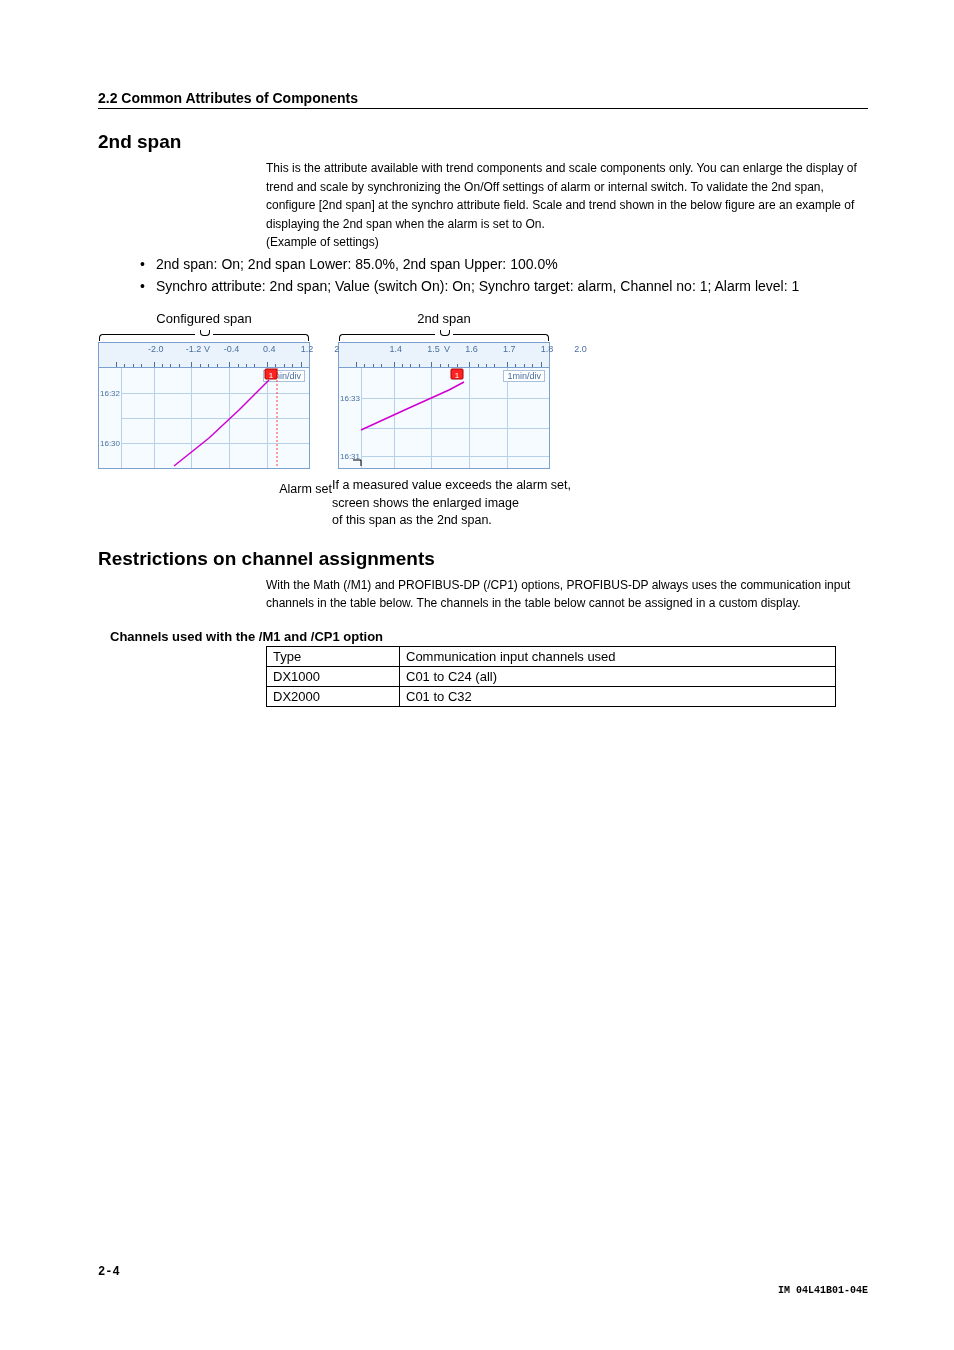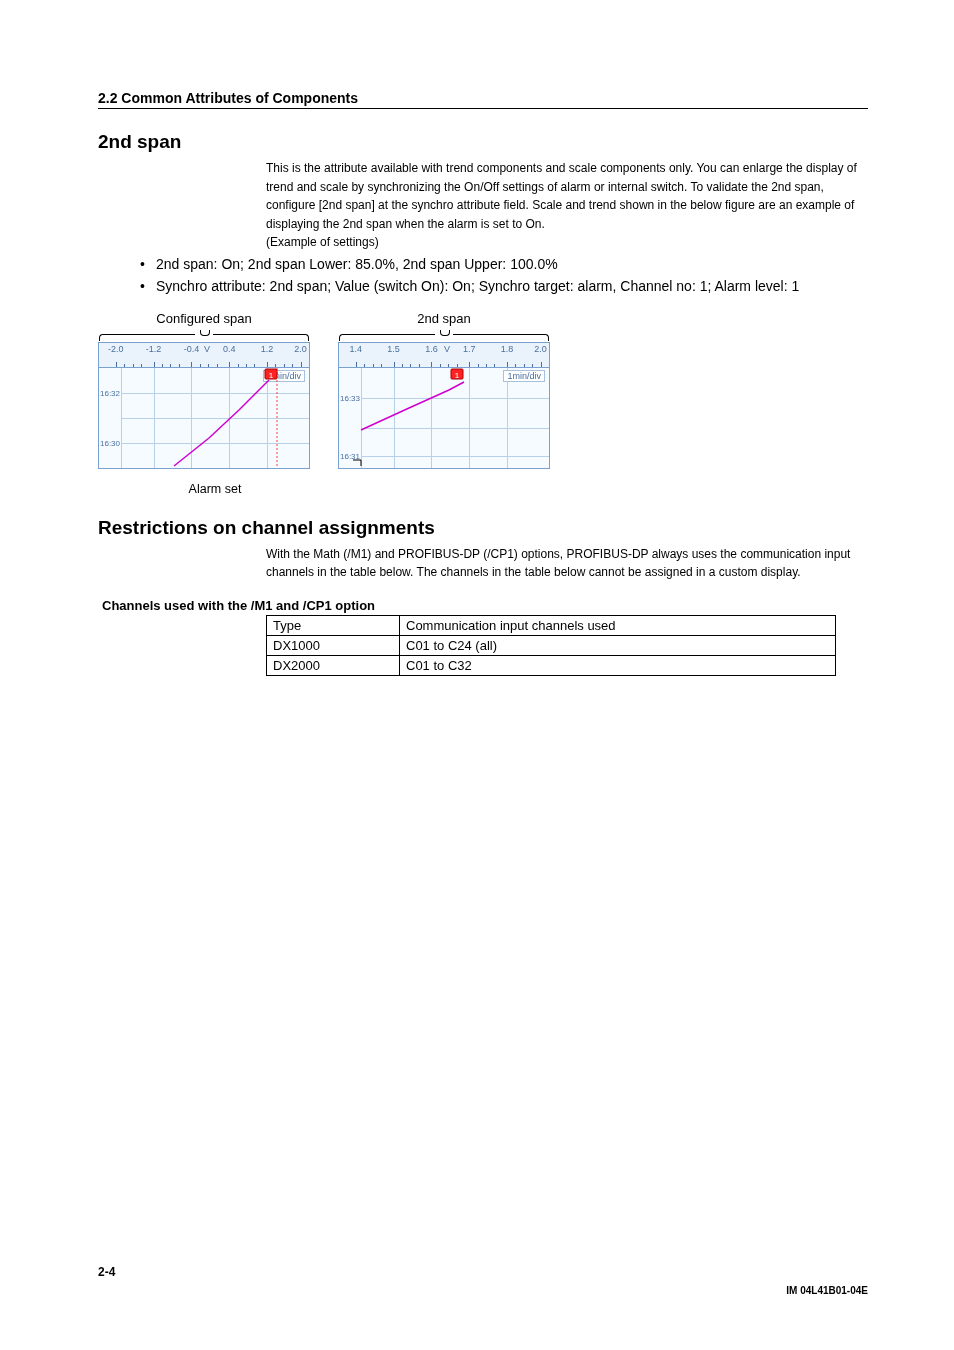--- a/index.html
+++ b/index.html
@@ -95,21 +95,21 @@
   }
   .chart-ruler {
     height: 24px;
     position: relative;
     background: #eaf3fb;
     border-bottom: 1px solid #7aa0d0;
     font-size: 9px;
     color: #4a6fa0;
   }
   .chart-ruler .tick-label {
-    position: absolute; top: 1px; transform: translateX(-50%);
+    position: absolute; top: 1px; transform: translateX(-50%); margin-left: 40px;
   }
   .chart-ruler .unit {
     position: absolute; top: 1px; font-size: 9px; color:#4a6fa0;
   }
   .tick-row {
     position:absolute; bottom:0; left:0; right:0; height:8px;
   }
   .tick { position:absolute; bottom:0; width:1px; height:5px; background:#4a6fa0; }
   .tick.small { height:3px; }
   .chart-grid {
@@ -132,44 +132,45 @@
   .alarm-line { stroke:#ff4040; stroke-width:1; stroke-dasharray:2 2; }
   .per-div {
     position:absolute; right:4px; top:2px; font-size:9px;
     background:#fff; border:1px solid #a8c0da; padding:0 3px; color:#4a6fa0;
   }
   .fig-caption-row {
     display:flex; gap:0; font-size:12.5px; line-height:1.4;
     margin-left: 0;
     position: relative;
   }
-  .alarm-set-label { width:234px; text-align:center; padding-top:4px; }
+  .alarm-set-label { width:234px; text-align:right; padding-top:4px; }
   .leader-box { position:relative; flex:1; padding-left:0; }
   .h2.restrict { margin-top: 18px; }
-  .tbl-caption { font-weight:bold; font-size:13px; margin:16px 0 2px 4px; }
+  .tbl-caption { font-weight:bold; font-size:13px; margin:16px 0 2px 12px; }
   table.data {
     border-collapse: collapse;
     width: 570px;
     font-size: 13px;
   }
   table.data th, table.data td {
     border: 1px solid #000;
     padding: 2px 6px;
     text-align: left;
     font-weight: normal;
   }
   table.data th { font-weight: normal; }
   .footer {
     position: absolute;
     bottom: 54px;
     left: 98px; right: 86px;
     display: flex;
     justify-content: space-between;
     font-size: 12px;
     font-weight: bold;
+    font-family: Liberation Mono, monospace;
   }
   .footer .docnum { font-size: 10px; font-weight: bold; margin-top: 20px; }
 </style>
 </head>
 <body>
 
 <div class="page">
   <div class="section-header">2.2  Common Attributes of Components</div>
 
   <div class="h2">2nd span</div>
@@ -300,20 +301,25 @@
             <text x="118" y="10" font-size="8" fill="#fff" text-anchor="middle">1</text>
             <path d="M22 98 L22 92 L14 92" stroke="#000" fill="none" stroke-width="1"></path>
           </svg>
         </div>
       </div>
     </div>
   </div>
 
   <div class="indent fig-caption-row">
     <div class="alarm-set-label">Alarm set</div>
+    <div class="leader-box">
+      <span>If a measured value exceeds the alarm set,</span><br>
+      <span>screen shows the enlarged image</span><br>
+      <span>of this span as the 2nd span.</span>
+    </div>
   </div>
 
   <div class="h2 restrict">Restrictions on channel assignments</div>
   <div class="indent body-text">With the Math (/M1) and PROFIBUS-DP (/CP1) options, PROFIBUS-DP always uses the communication input channels in the table below. The channels in the table below cannot be assigned in a custom display.</div>
 
   <div class="indent tbl-caption">Channels used with the /M1 and /CP1 option</div>
   <table class="data indent">
     <tbody>
         <tr>
       <th style="width:120px">Type</th>

